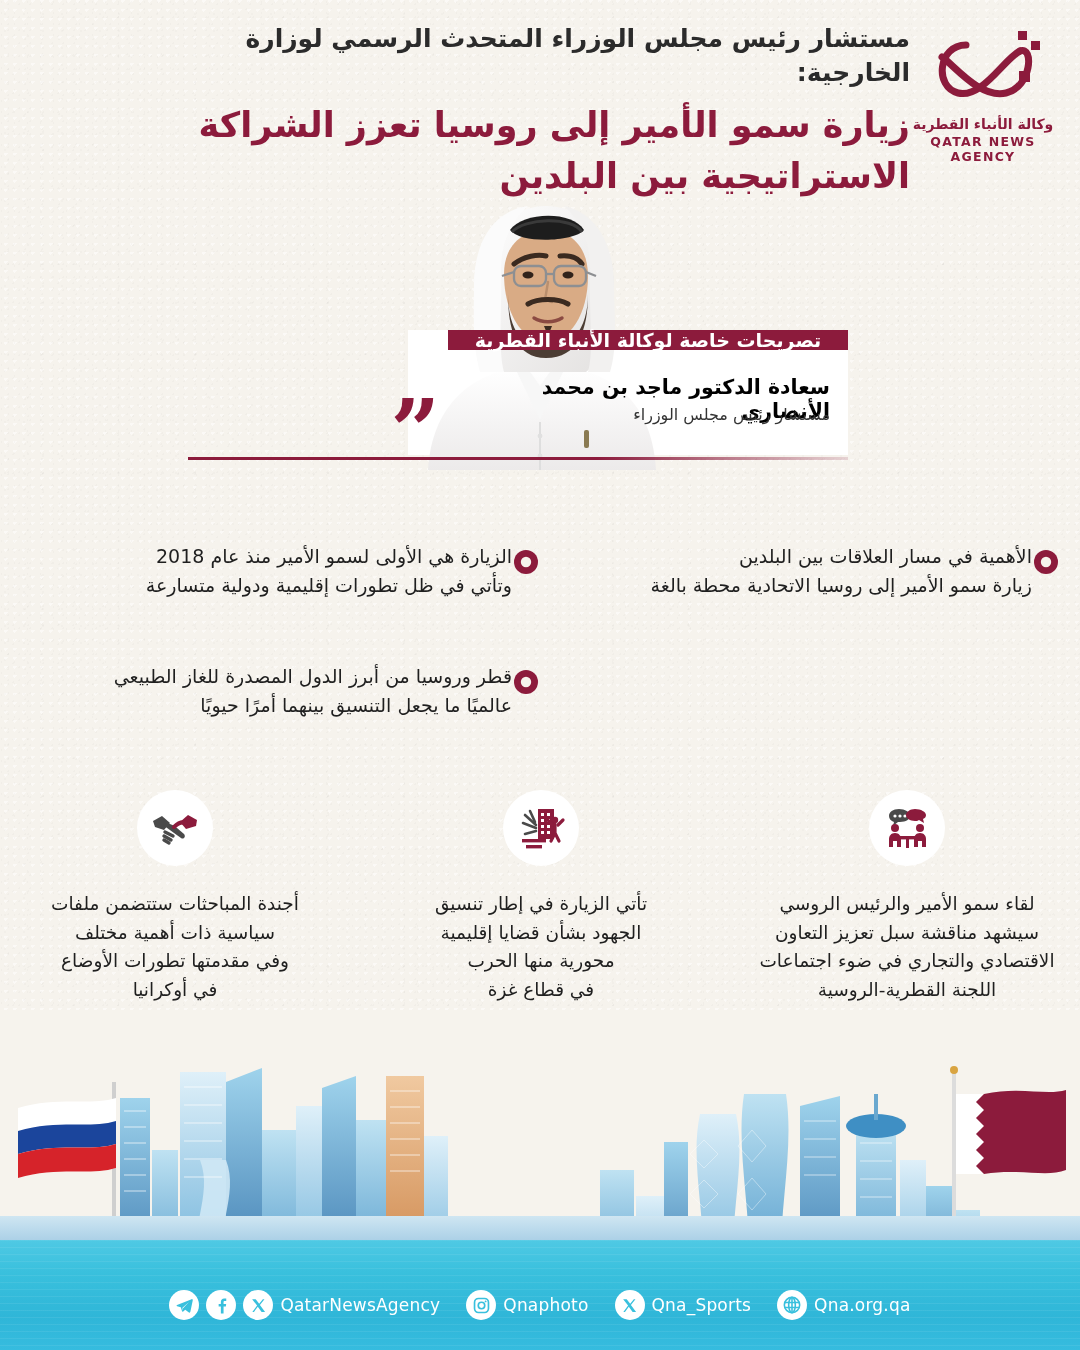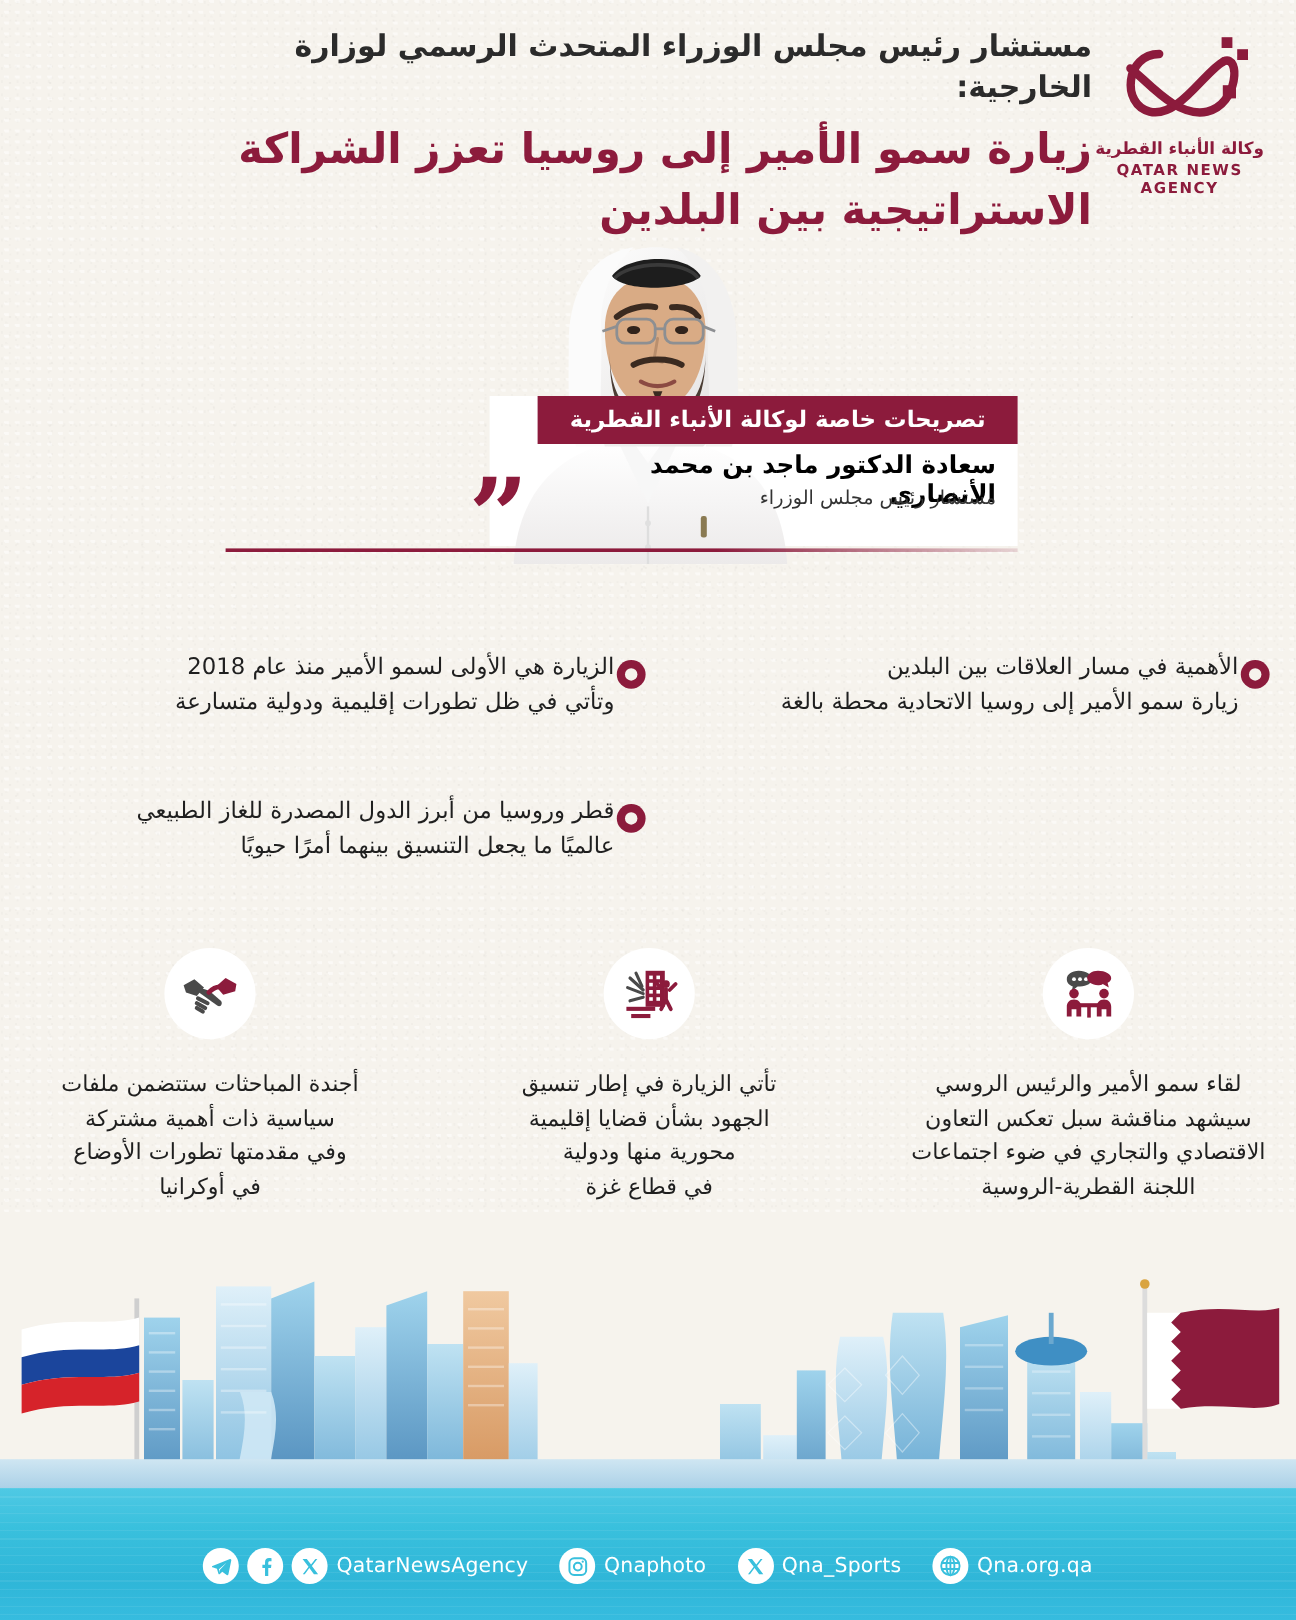--- a/index.html
+++ b/index.html
@@ -49,21 +49,21 @@
   
   #portrait-zone{ top:185px; left:0; width:1080px; height:295px; }
 
   .quote-card{
     position:absolute; right:232px; top:145px;
     width:440px; height:125px;
     background:#ffffff; z-index:4;
   }
   .quote-banner{
     position:absolute; right:232px; top:145px;
-    width:400px; height:40px;
+    width:400px; height:20px;
     background:#8c1b3c; z-index:6;
     display:flex; align-items:center; justify-content:center;
   }
   .quote-banner span{ color:#fff; font-size:19px; font-weight:700; }
   .quote-name{
     position:absolute; right:250px; top:190px; width:375px;
     color:#000000; font-size:20.5px; font-weight:700; z-index:6;
   }
   .quote-role{
     position:absolute; right:250px; top:218px; width:375px;
@@ -283,21 +283,21 @@
         <path d="M36 20 C31 18 27 21 24 24" stroke="#8c1b3c" stroke-width="4" fill="none" stroke-linecap="round"></path>
         <g stroke="#4a4a4a" stroke-width="3.4" stroke-linecap="round">
           <path d="M15 29 L23 33"></path>
             <path d="M14 33 L21 37"></path>
             <path d="M14 37 L19 40"></path>
         </g>
       </svg>
     </div>
     <div class="card-txt">
       <div>أجندة المباحثات ستتضمن ملفات</div>
-      <div>سياسية ذات أهمية مشتركة</div>
+      <div>سياسية ذات أهمية مختلف</div>
       <div>وفي مقدمتها تطورات الأوضاع</div>
       <div>في أوكرانيا</div>
     </div>
   </div>
 
   <div class="card" id="card-2">
     <div class="card-ico">
       <svg width="50" height="50" viewBox="0 0 50 50">
         <rect x="22" y="6" width="16" height="30" fill="#8c1b3c"></rect>
         <g fill="#fff">
@@ -319,21 +319,21 @@
         <circle cx="39" cy="17" r="3.2" fill="#8c1b3c"></circle>
         <path d="M39 21 L39 30 L35 38 M39 30 L43 38" stroke="#8c1b3c" stroke-width="3.2" fill="none" stroke-linecap="round"></path>
         <path d="M36 22 L31 16 M42 22 L47 17" stroke="#8c1b3c" stroke-width="3.2" fill="none" stroke-linecap="round"></path>
         <rect x="6" y="36" width="24" height="3.4" fill="#8c1b3c"></rect>
         <rect x="10" y="42" width="16" height="3.4" fill="#8c1b3c"></rect>
       </svg>
     </div>
     <div class="card-txt">
       <div>تأتي الزيارة في إطار تنسيق</div>
       <div>الجهود بشأن قضايا إقليمية</div>
-      <div>محورية منها ودولية</div>
+      <div>محورية منها الحرب</div>
       <div>في قطاع غزة</div>
     </div>
   </div>
 
   <div class="card" id="card-1">
     <div class="card-ico">
       <svg width="50" height="50" viewBox="0 0 50 50">
         <path d="M17 6 C11 6 7 9 7 13 C7 16 9 18 12 19 L11 23 L16 19 L18 19 C24 19 28 16 28 13 C28 9 23 6 17 6 Z" fill="#4a4a4a"></path>
         <g fill="#fff">
           <circle cx="13" cy="13" r="1.6"></circle>
@@ -344,21 +344,21 @@
         <circle cx="13" cy="25" r="4" fill="#8c1b3c"></circle>
         <path d="M13 30 C9 30 7 33 7 36 L7 44 L11 44 L11 38 L15 38 L15 44 L19 44 L19 36 C19 33 17 30 13 30 Z" fill="#8c1b3c"></path>
         <circle cx="38" cy="25" r="4" fill="#8c1b3c"></circle>
         <path d="M38 30 C34 30 32 33 32 36 L32 44 L36 44 L36 38 L40 38 L40 44 L44 44 L44 36 C44 33 42 30 38 30 Z" fill="#8c1b3c"></path>
         <rect x="17" y="33" width="17" height="3.4" fill="#8c1b3c"></rect>
         <rect x="24" y="35" width="3" height="10" fill="#8c1b3c"></rect>
       </svg>
     </div>
     <div class="card-txt">
       <div>لقاء سمو الأمير والرئيس الروسي</div>
-      <div>سيشهد مناقشة سبل تعكس التعاون</div>
+      <div>سيشهد مناقشة سبل تعزيز التعاون</div>
       <div>الاقتصادي والتجاري في ضوء اجتماعات</div>
       <div>اللجنة القطرية-الروسية</div>
     </div>
   </div>
 </div>
 
 <div class="layer" id="skyline">
   <div class="sky-bg"></div>
 
   <svg width="1080" height="340" viewBox="0 0 1080 340" style="position:absolute;inset:0;">

